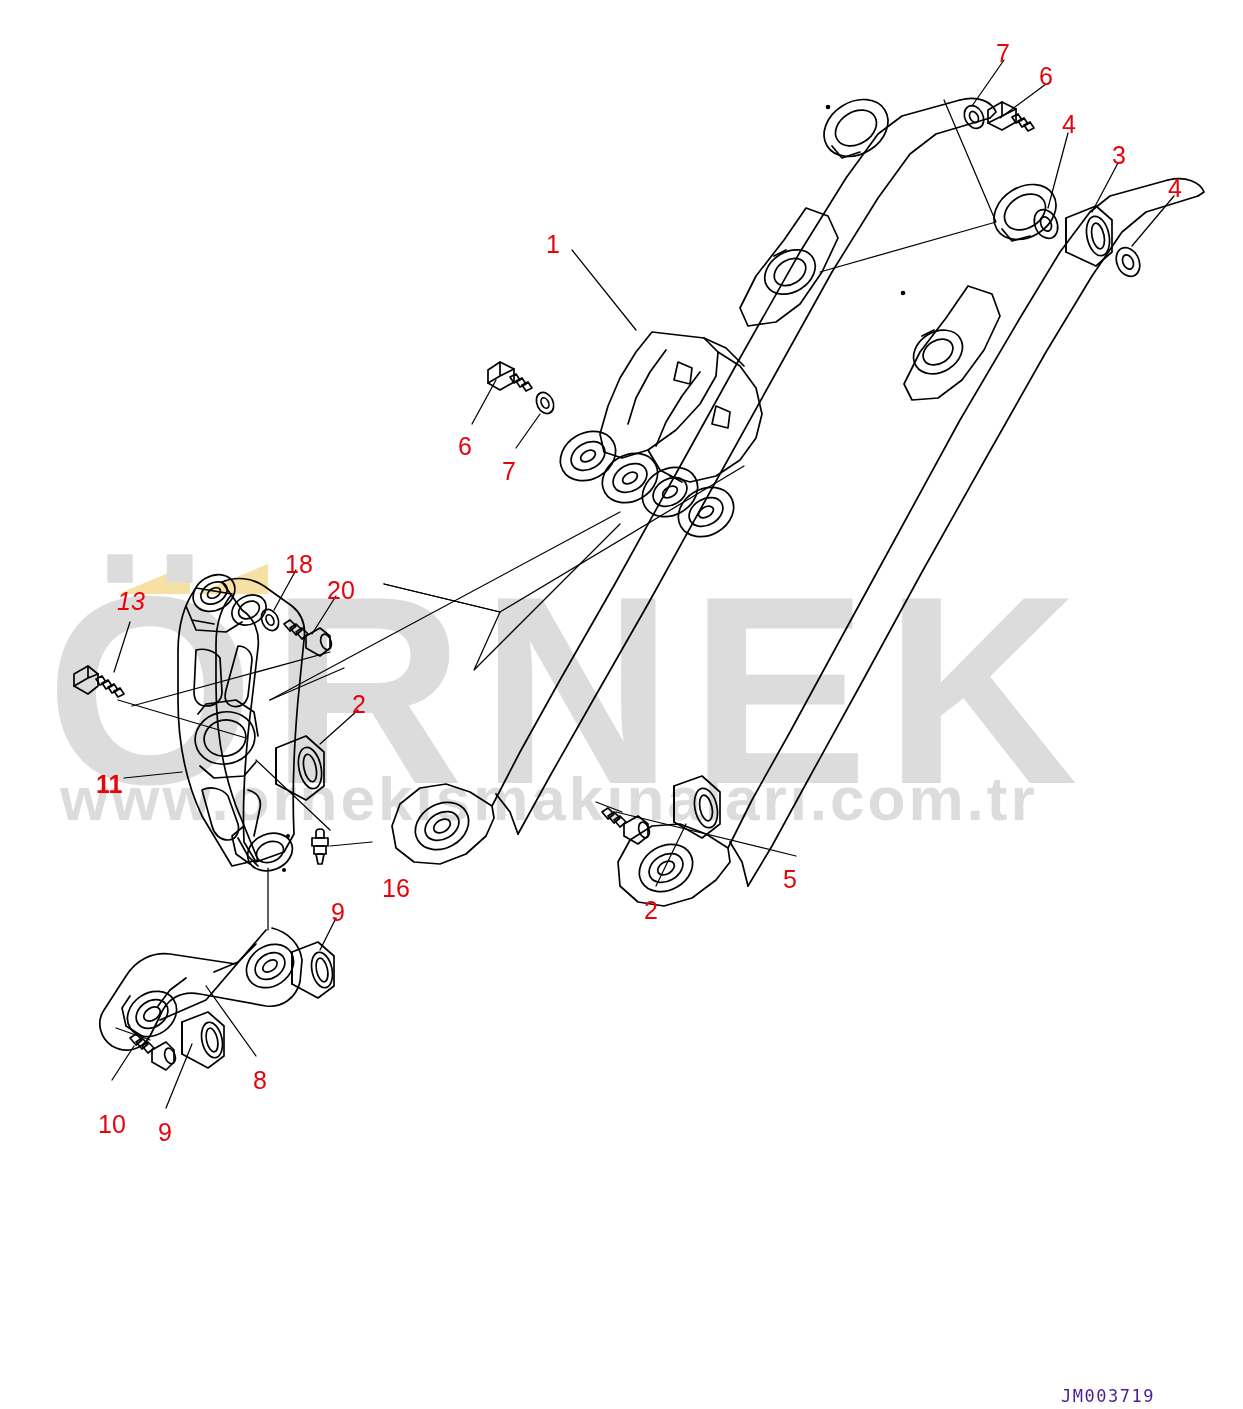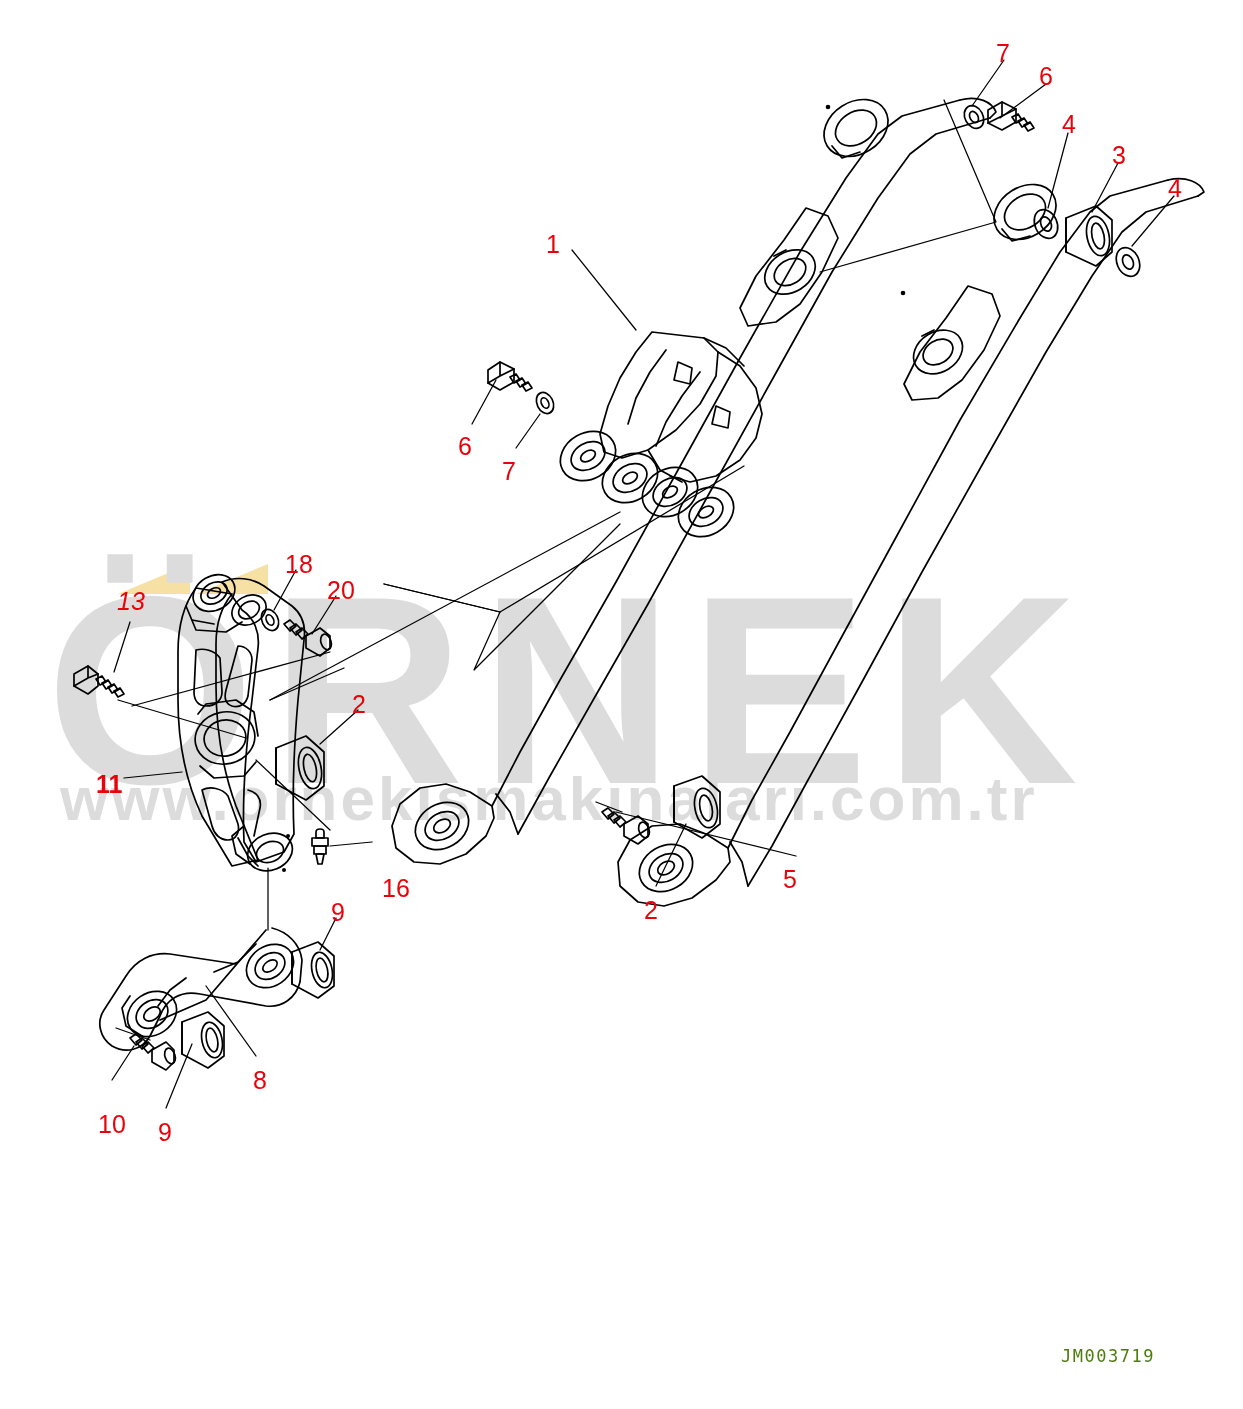--- a/index.html
+++ b/index.html
@@ -9,23 +9,23 @@
     width:1243px;height:1409px;position:relative;overflow:hidden;
   }
   #stage{position:absolute;left:0;top:0;width:1243px;height:1409px;}
   #stage svg{position:absolute;left:0;top:0;}
   .label{
     position:absolute;color:#e8030b;font-size:25px;line-height:25px;
     font-family:"Liberation Sans", sans-serif;font-weight:400;
     white-space:nowrap;user-select:none;
   }
   #drawing-no{
-    position:absolute;left:1061px;top:1346px;
+    position:absolute;left:1061px;top:1386px;
     font-family:"DejaVu Sans Mono", monospace;
-    font-size:17px;color:#4d7c0f;letter-spacing:1.5px;white-space:nowrap;
+    font-size:17px;color:#4c1d95;letter-spacing:1.5px;white-space:nowrap;
   }
   .wm-text{
     position:absolute;color:#dcdcdc;user-select:none;white-space:nowrap;
     font-family:"Liberation Sans", sans-serif;font-weight:bold;
   }
   #wm-brand{left:46px;top:556px;font-size:268px;letter-spacing:16px;line-height:268px;}
   #wm-url{left:60px;top:768px;font-size:62px;letter-spacing:3px;line-height:62px;}
   .wm-tri{position:absolute;width:0;height:0;border-style:solid;}
 </style>
 </head>

